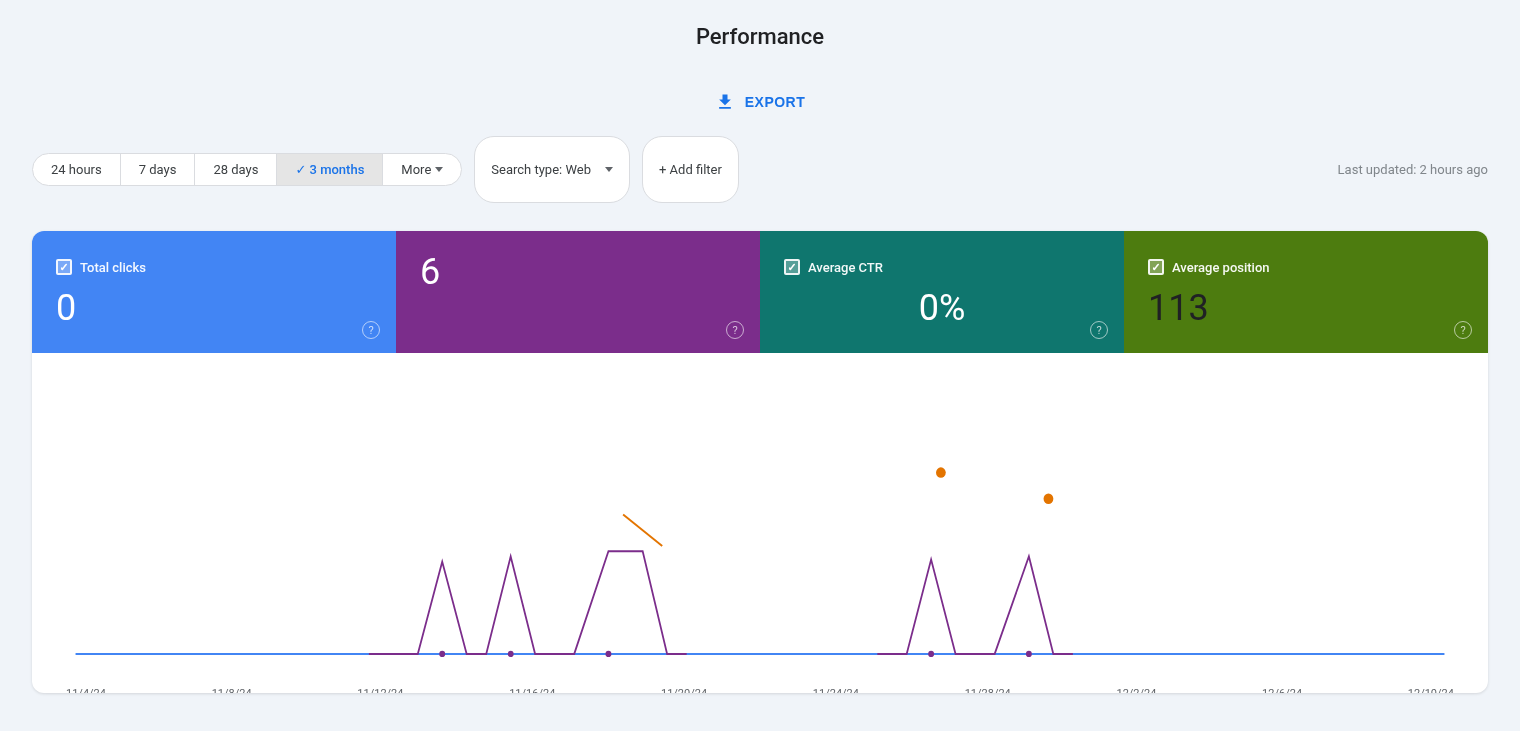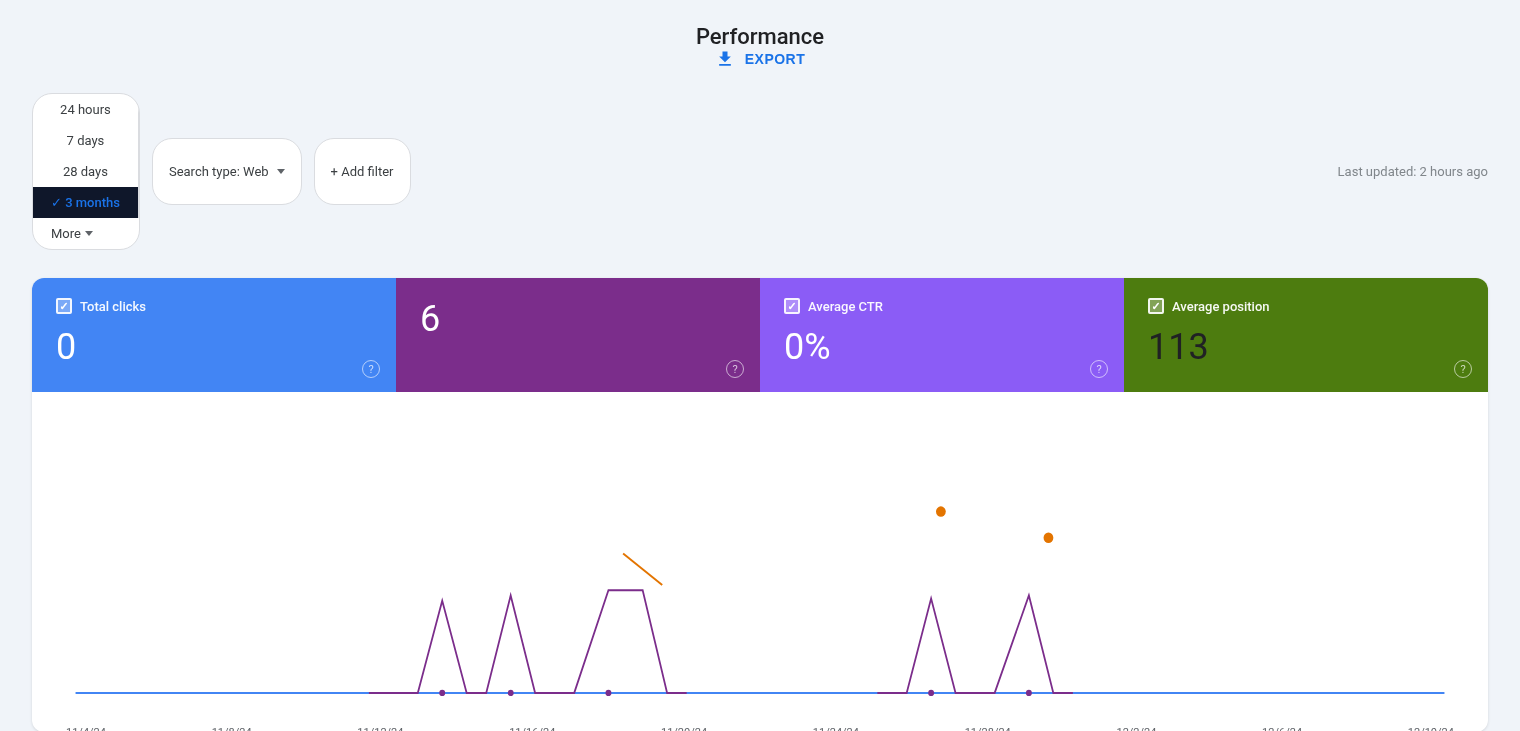--- a/index.html
+++ b/index.html
@@ -26,67 +26,67 @@
       display: flex;
       align-items: center;
       gap: 10px;
       background: none;
       border: none;
       cursor: pointer;
       font-size: 14px;
       font-weight: 600;
       color: #1a73e8;
       letter-spacing: 0.5px;
+      margin-top: 43px;
     }
     .export-icon {
       width: 20px;
       height: 20px;
     }
     .toolbar {
       display: flex;
       align-items: center;
       gap: 12px;
       margin-bottom: 28px;
     }
     .time-filters {
       display: flex;
       border: 1px solid #dadce0;
       border-radius: 20px;
       overflow: hidden;
       background: #fff;
-      flex-direction: column;
     }
     .time-btn {
       padding: 8px 18px;
       border: none;
       background: none;
       font-size: 13px;
       color: #3c4043;
       cursor: pointer;
       font-family: inherit;
       border-right: 1px solid #dadce0;
       white-space: nowrap;
     }
     .time-btn:last-child {
       border-right: none;
     }
     .time-btn.active {
-      background: #0f172a;
+      background: #e5e5e5;
       color: #1a73e8;
       font-weight: 500;
     }
     .time-btn.more {
       display: flex;
       align-items: center;
       gap: 4px;
     }
     .filter-btn {
       display: flex;
       align-items: center;
-      gap: 8px;
+      gap: 14px;
       padding: 25px 16px;
       border: 1px solid #dadce0;
       border-radius: 20px;
       background: #fff;
       font-size: 13px;
       color: #3c4043;
       cursor: pointer;
       font-family: inherit;
     }
     .last-updated {
@@ -104,27 +104,28 @@
       display: flex;
     }
     .metric-card {
       flex: 1;
       padding: 20px 24px 16px;
       position: relative;
       cursor: pointer;
     }
     .metric-card:nth-child(1) { background: #4285f4; }
     .metric-card:nth-child(2) { background: #7b2d8b; }
-    .metric-card:nth-child(3) { background: #8b5cf6; }
+    .metric-card:nth-child(3) { background: #0f766e; text-align: center; }
     .metric-card:nth-child(4) { background: #4d7c0f; }
     .metric-header {
       display: flex;
       align-items: center;
       gap: 8px;
       margin-bottom: 12px;
+      margin-top: 8px;
     }
     .metric-checkbox {
       width: 16px;
       height: 16px;
       border: 2px solid rgba(255,255,255,0.9);
       background: rgba(255,255,255,0.3);
       border-radius: 2px;
       display: flex;
       align-items: center;
       justify-content: center;

